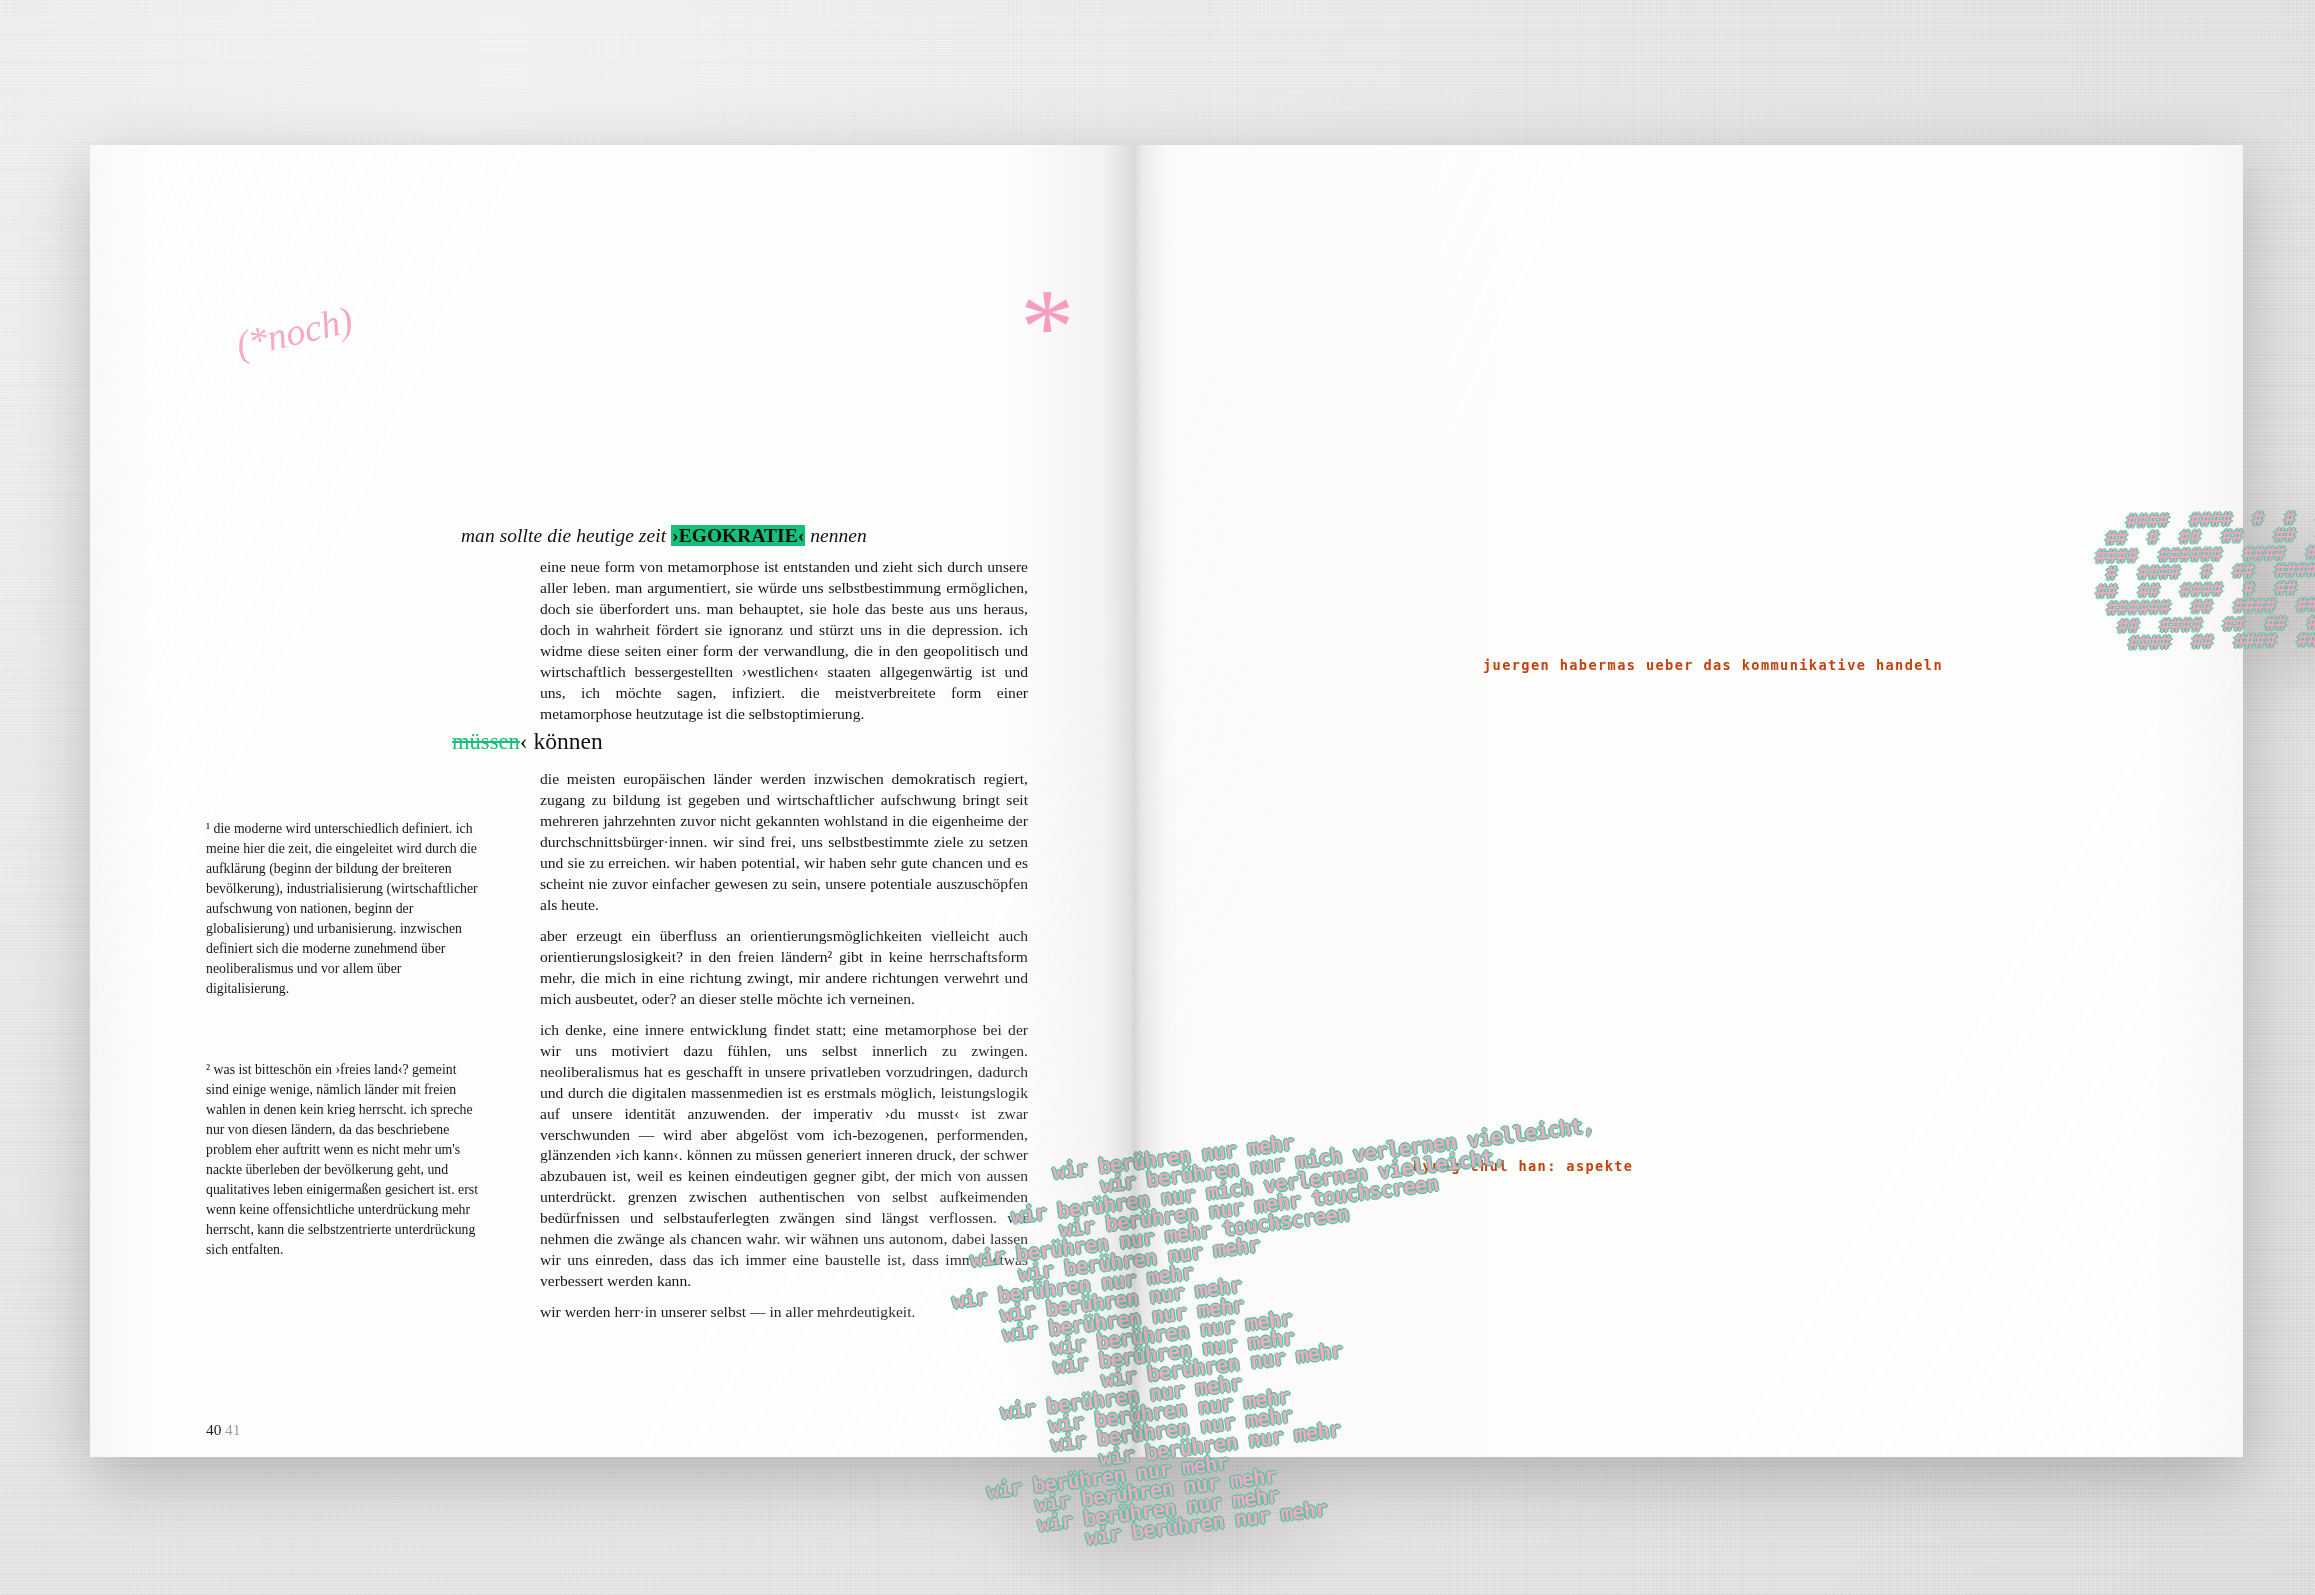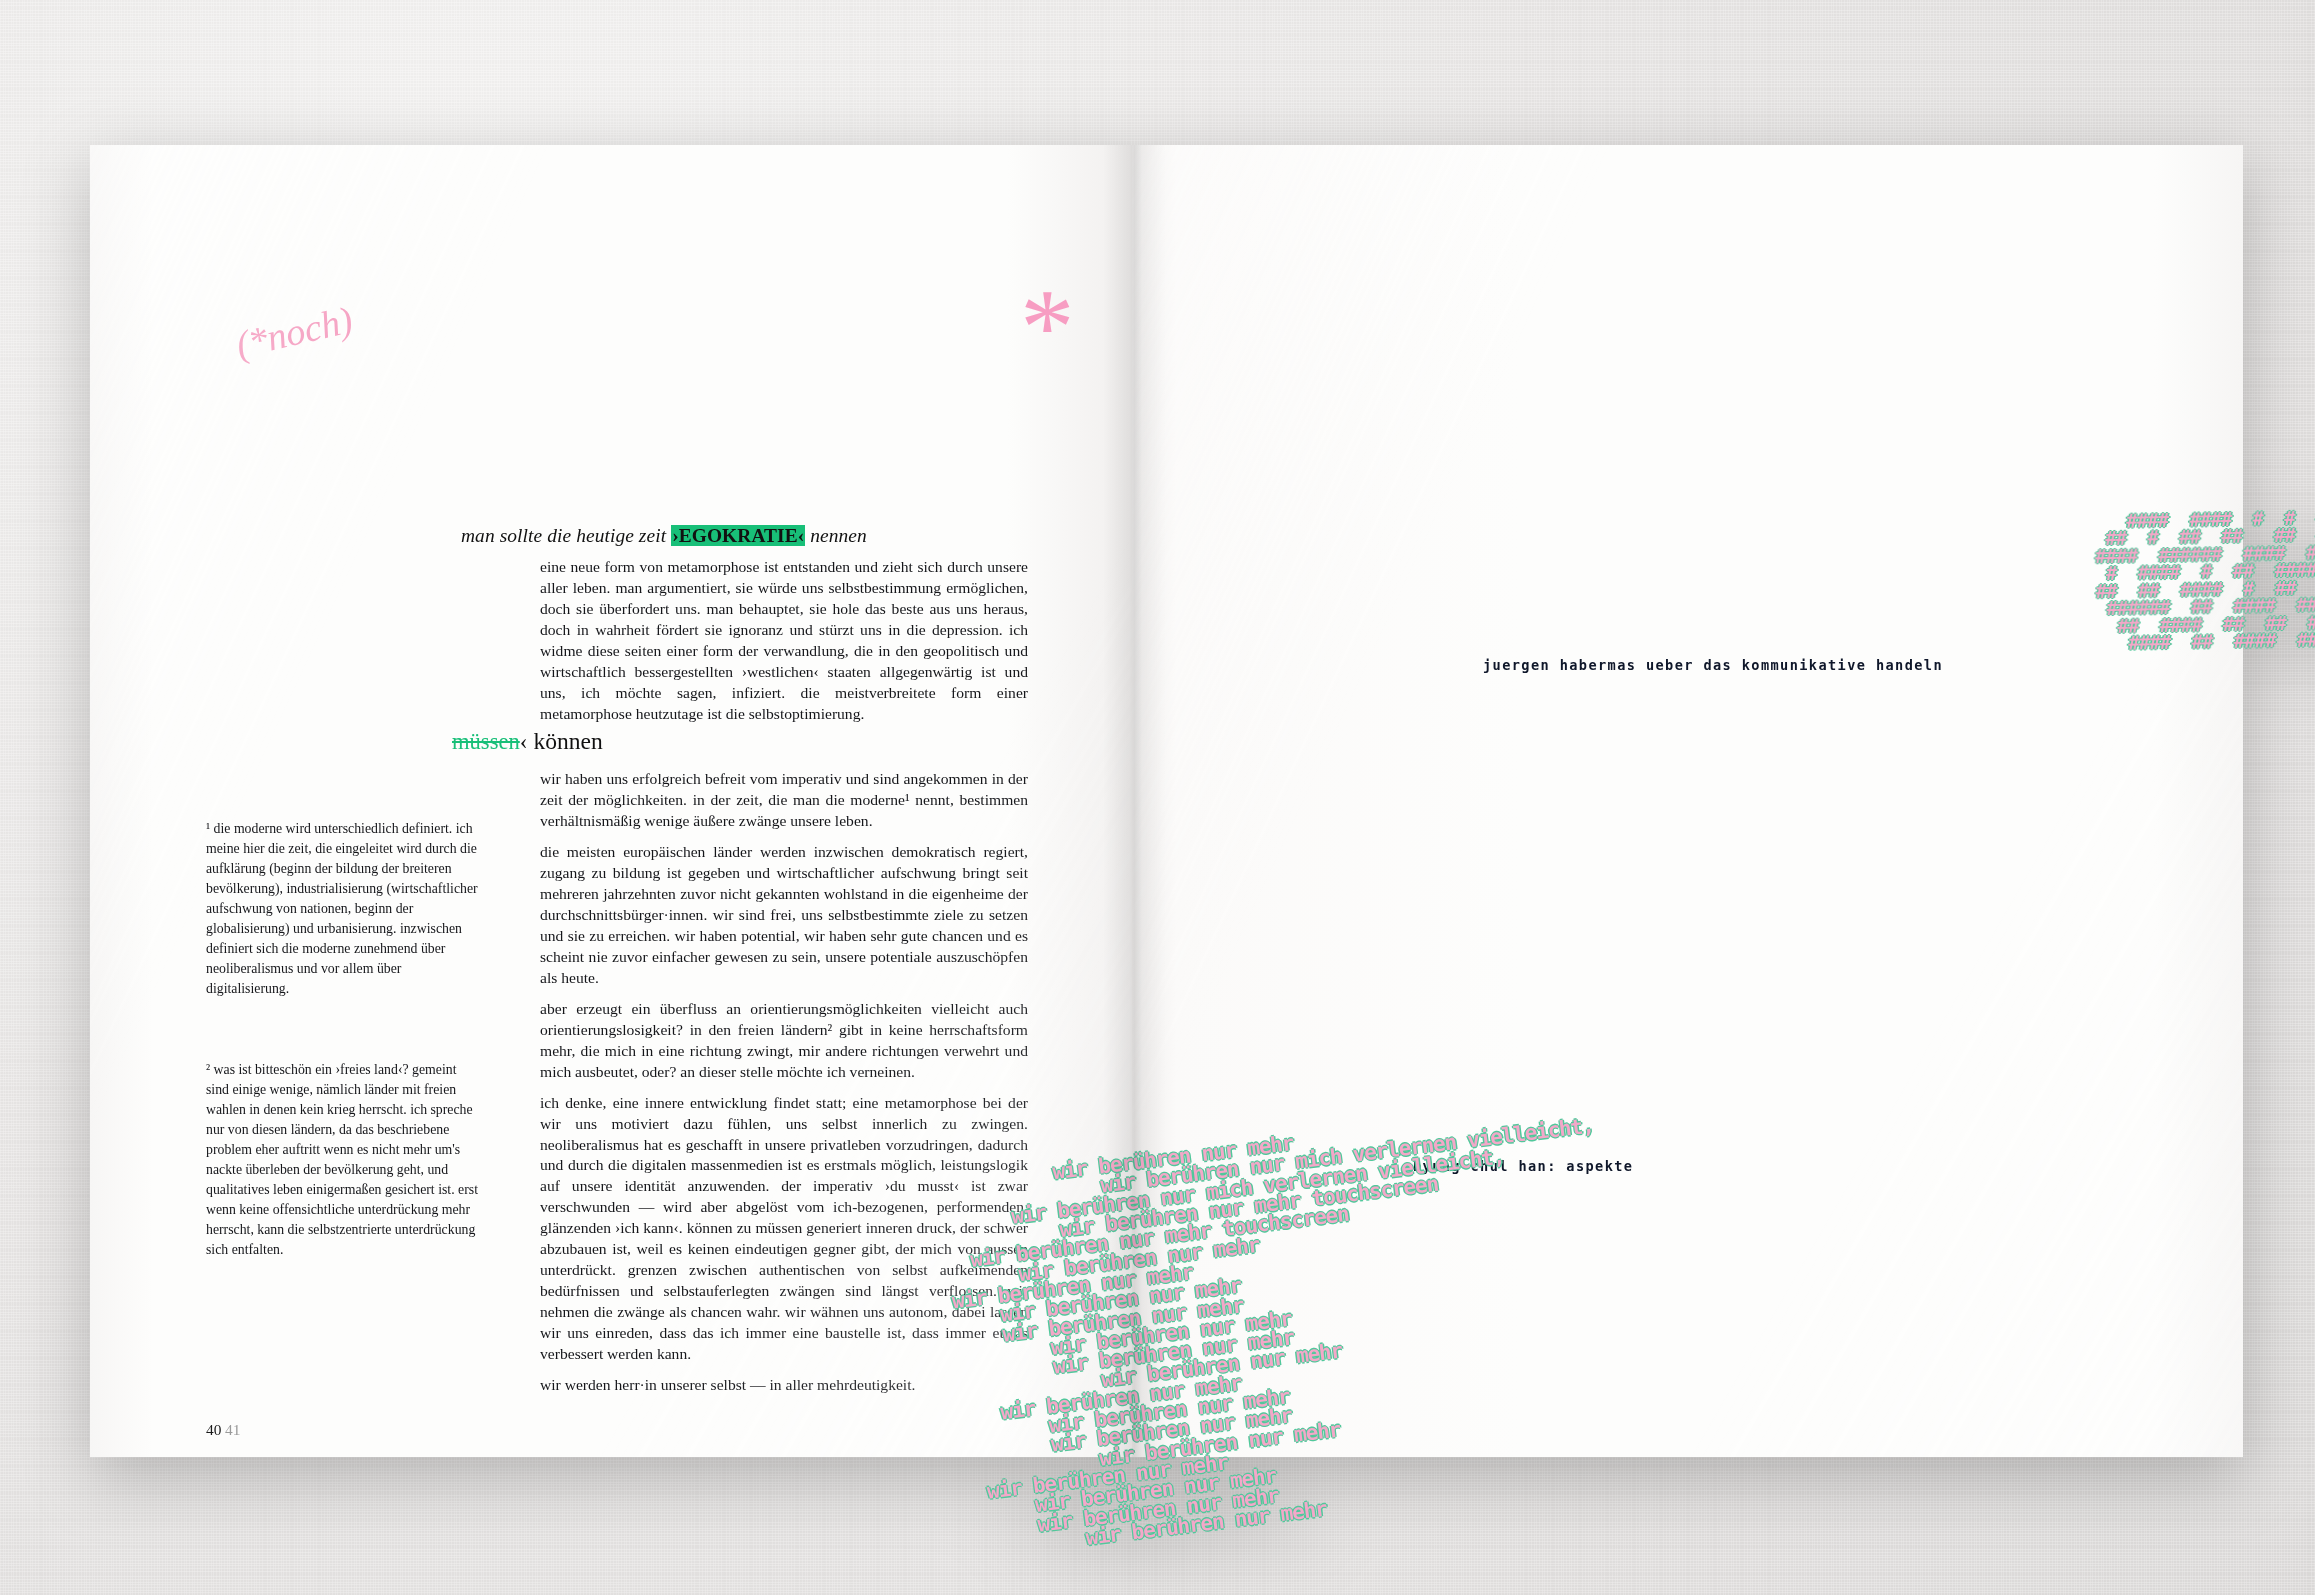--- a/index.html
+++ b/index.html
@@ -135,21 +135,21 @@
     font-style:italic;
     color:#111;
     line-height:1.16;
   }
   .q1{left:1393px;top:380px;font-size:33px;}
   .q2{left:1323px;top:814px;font-size:35px;}
   .attrib{
     position:absolute;
     font-family:"DejaVu Sans Mono", monospace;
     font-size:13.6px;letter-spacing:1.4px;
-    color:#0f172a;font-weight:bold;
+    color:#c2410c;font-weight:bold;
     text-transform:lowercase;
     text-align:center;
   }
   .a1{left:1393px;top:512px;}
   .a2{left:1323px;top:1013px;}
 
   
   .ascii{
     position:absolute;
     font-family:"DejaVu Sans Mono", monospace;
@@ -194,21 +194,20 @@
 
     <div class="body-col col-a">
       <p>eine neue form von metamorphose ist entstanden und zieht sich durch unsere aller leben. man argumentiert, sie würde uns selbstbestimmung ermöglichen, doch sie überfordert uns. man behauptet, sie hole das beste aus uns heraus, doch in wahrheit fördert sie ignoranz und stürzt uns in die depression. ich widme diese seiten einer form der verwandlung, die in den geopolitisch und wirtschaftlich bessergestellten ›westlichen‹ staaten allgegenwärtig ist und uns, ich möchte sagen, infiziert. die meistverbreitete form einer metamorphose heutzutage ist die selbstoptimierung.</p>
     </div>
 
     <div class="sub-head">
       <span class="strike">müssen</span><span class="lt">‹ können</span>
     </div>
 
     <div class="body-col col-b">
-      <p>wir haben uns erfolgreich befreit vom imperativ und sind angekommen in der zeit der möglichkeiten. in der zeit, die man die moderne¹ nennt, bestimmen verhältnismäßig wenige äußere zwänge unsere leben.</p>
       <p>die meisten europäischen länder werden inzwischen demokratisch regiert, zugang zu bildung ist gegeben und wirtschaftlicher aufschwung bringt seit mehreren jahrzehnten zuvor nicht gekannten wohlstand in die eigenheime der durchschnittsbürger·innen. wir sind frei, uns selbstbestimmte ziele zu setzen und sie zu erreichen. wir haben potential, wir haben sehr gute chancen und es scheint nie zuvor einfacher gewesen zu sein, unsere potentiale auszuschöpfen als heute.</p>
       <p>aber erzeugt ein überfluss an orientierungsmöglichkeiten vielleicht auch orientierungslosigkeit? in den freien ländern² gibt in keine herrschaftsform mehr, die mich in eine richtung zwingt, mir andere richtungen verwehrt und mich ausbeutet, oder? an dieser stelle möchte ich verneinen.</p>
       <p>ich denke, eine innere entwicklung findet statt; eine metamorphose bei der wir uns motiviert dazu fühlen, uns selbst innerlich zu zwingen. neoliberalismus hat es geschafft in unsere privatleben vorzudringen, dadurch und durch die digitalen massenmedien ist es erstmals möglich, leistungslogik auf unsere identität anzuwenden. der imperativ ›du musst‹ ist zwar verschwunden — wird aber abgelöst vom ich-bezogenen, performenden, glänzenden ›ich kann‹. können zu müssen generiert inneren druck, der schwer abzubauen ist, weil es keinen eindeutigen gegner gibt, der mich von aussen unterdrückt. grenzen zwischen authentischen von selbst aufkeimenden bedürfnissen und selbstauferlegten zwängen sind längst verflossen. wir nehmen die zwänge als chancen wahr. wir wähnen uns autonom, dabei lassen wir uns einreden, dass das ich immer eine baustelle ist, dass immer etwas verbessert werden kann.</p>
       <p>wir werden herr·in unserer selbst — in aller mehrdeutigkeit.</p>
     </div>
 
     <div class="note note-1">¹ die moderne wird unterschiedlich definiert. ich meine hier die zeit, die eingeleitet wird durch die aufklärung (beginn der bildung der breiteren bevölkerung), industrialisierung (wirtschaftlicher aufschwung von nationen, beginn der globalisierung) und urbanisierung. inzwischen definiert sich die moderne zunehmend über neoliberalismus und vor allem über digitalisierung.</div>
     <div class="note note-2">² was ist bitteschön ein ›freies land‹? gemeint sind einige wenige, nämlich länder mit freien wahlen in denen kein krieg herrscht. ich spreche nur von diesen ländern, da das beschriebene problem eher auftritt wenn es nicht mehr um's nackte überleben der bevölkerung geht, und qualitatives leben einigermaßen gesichert ist. erst wenn keine offensichtliche unterdrückung mehr herrscht, kann die selbstzentrierte unterdrückung sich entfalten.</div>
 
     <div class="folio">

